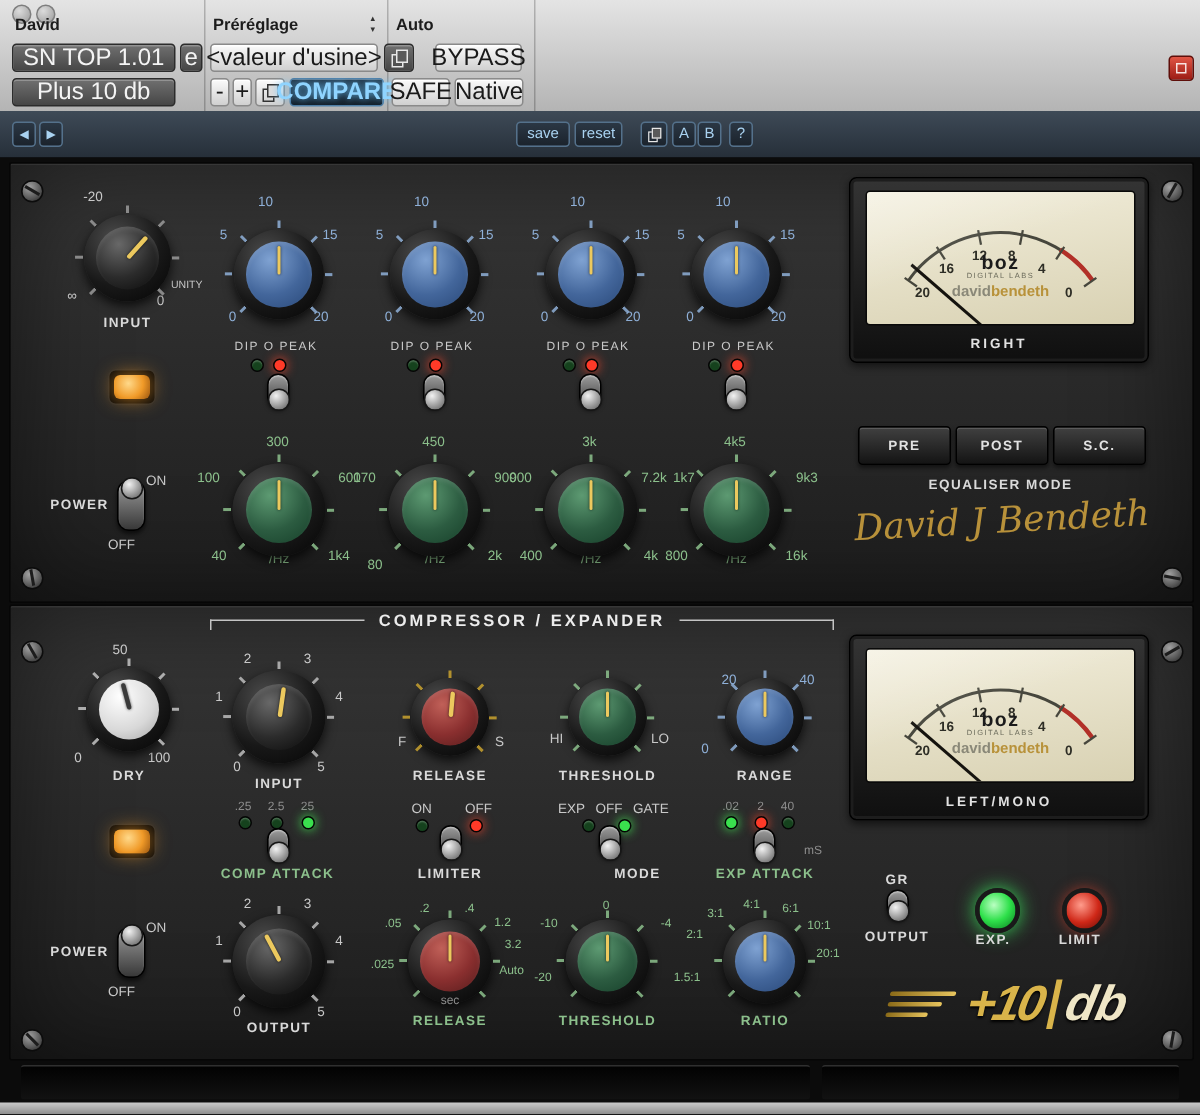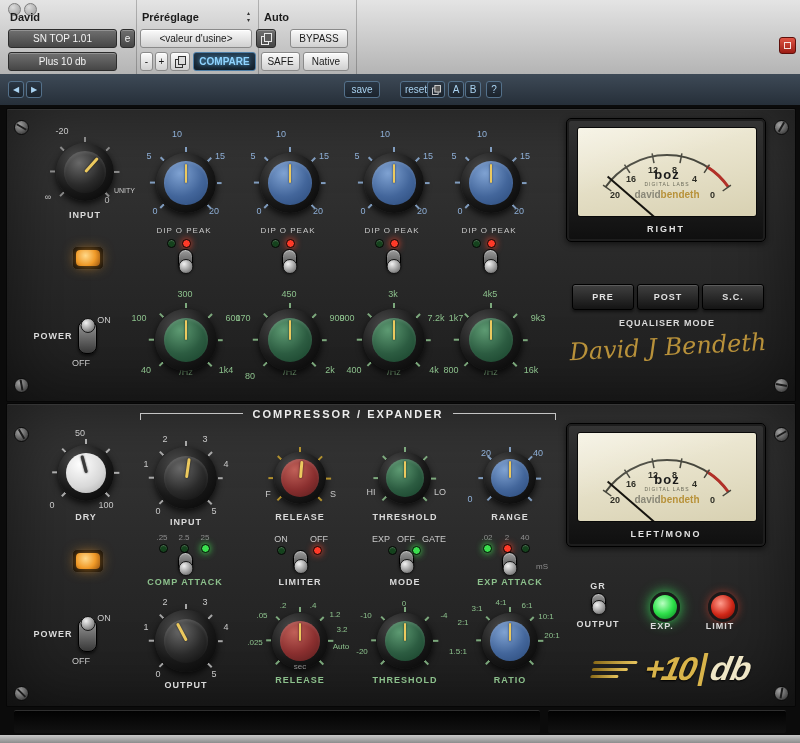--- a/index.html
+++ b/index.html
@@ -5,21 +5,21 @@
   html,body{margin:0;padding:0;background:#000;}
   #app{position:relative;width:800px;height:743px;overflow:hidden;background:#101010;
        font-family:"Liberation Sans","DejaVu Sans",sans-serif;}
   
   .pt-header{position:absolute;left:0;top:0;width:800px;height:74px;
     background:linear-gradient(#e4e4e4,#b4b4b4);border-bottom:1px solid #707070;}
   .traffic{position:absolute;top:3px;width:11px;height:11px;border-radius:50%;
     background:radial-gradient(circle at 35% 30%,#dcdcdc,#9a9a9a);border:1px solid #7e7e7e;}
   .hdr-label{position:absolute;font-size:11px;font-weight:bold;color:#1c1c1c;}
   .hdr-sep{position:absolute;top:0;width:1px;height:74px;background:rgba(0,0,0,.22);}
-  .hbtn{position:absolute;height:19px;border-radius:3px;font-size:10px;display:flex;
+  .hbtn{position:absolute;height:19px;border-radius:3px;font-size:16px;display:flex;
     align-items:center;justify-content:center;box-sizing:border-box;cursor:default;white-space:nowrap;}
   .hbtn.dark{background:linear-gradient(#707070,#464646);border:1px solid #2c2c2c;color:#f4f4f4;
     box-shadow:inset 0 1px 0 rgba(255,255,255,.25);}
   .hbtn.light{background:linear-gradient(#fbfbfb,#d0d0d0);border:1px solid #8a8a8a;color:#1a1a1a;
     box-shadow:inset 0 1px 0 #fff;}
   .hbtn.compare{background:linear-gradient(#223648,#131f2a);border:1px solid #4f7ea6;color:#8fd4ff;
     font-weight:bold;text-shadow:0 0 5px rgba(110,200,255,.9);}
   .collapse-ic{position:absolute;font-size:6px;color:#333;line-height:6px;}
   .icon-copy{position:relative;width:11px;height:12px;display:inline-block;}
   .icon-copy::before{content:"";position:absolute;left:0;top:3px;width:6px;height:7px;border:1px solid #e8e8e8;}
@@ -177,21 +177,21 @@
     <div class="hbtn light" style="left:303px;top:52px;width:46px">Native</div>
 
     <div class="target-btn"></div>
   </div>
 
   <div class="pt-toolbar">
     <div class="tb-btn" style="left:8px;top:7px;width:16px;font-size:8px">◀</div>
     <div class="tb-btn" style="left:26px;top:7px;width:16px;font-size:8px">▶</div>
     <span class="tb-track">Snare</span>
     <div class="tb-btn" style="left:344px;top:7px;width:36px">save</div>
-    <div class="tb-btn" style="left:400px;top:7px;width:32px">reset</div>
+    <div class="tb-btn" style="left:383px;top:7px;width:32px">reset</div>
     <div class="tb-btn" style="left:427px;top:7px;width:18px">
         <span class="icon-copy" style="transform:scale(.8)"></span>
       </div>
     <div class="tb-btn" style="left:448px;top:7px;width:16px">A</div>
     <div class="tb-btn" style="left:465px;top:7px;width:16px">B</div>
     <div class="tb-btn" style="left:486px;top:7px;width:16px">?</div>
   </div>
 
   <div class="plugin">
     <div class="panel" style="top:3px;height:292px"></div>
@@ -575,21 +575,21 @@
   <span class="name ctr" style="position:absolute;left:300px;top:577px">LIMITER</span>
 
   <span class="lb ctr" style="left:381px;top:534px">EXP</span>
   <span class="lb ctr" style="left:406px;top:534px">OFF</span>
   <span class="lb ctr" style="left:434px;top:534px">GATE</span>
   <span class="led g-off" style="left:388px;top:546px"></span>
   <span class="led g-on" style="left:412px;top:546px"></span>
   <div class="tog down" style="left:399px;top:550px;width:13px;height:20px">
       <span class="ball"></span>
     </div>
-  <span class="name ctr" style="position:absolute;left:405px;top:577px">MODE</span>
+  <span class="name ctr" style="position:absolute;left:425px;top:577px">MODE</span>
 
   <span class="lb sm gray ctr" style="left:487px;top:533px">.02</span>
   <span class="lb sm gray ctr" style="left:507px;top:533px">2</span>
   <span class="lb sm gray ctr" style="left:525px;top:533px">40</span>
   <span class="led g-on" style="left:483px;top:544px"></span>
   <span class="led r-on" style="left:503px;top:544px"></span>
   <span class="led g-off" style="left:521px;top:544px"></span>
   <div class="tog down" style="left:502px;top:552px;width:13px;height:20px">
       <span class="ball"></span>
     </div>

